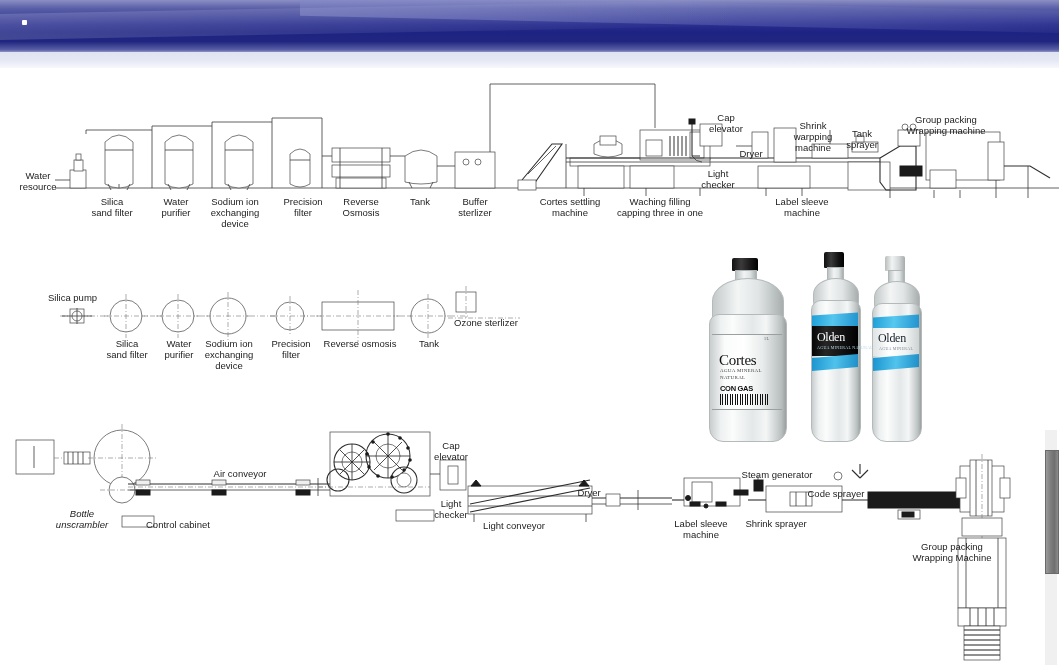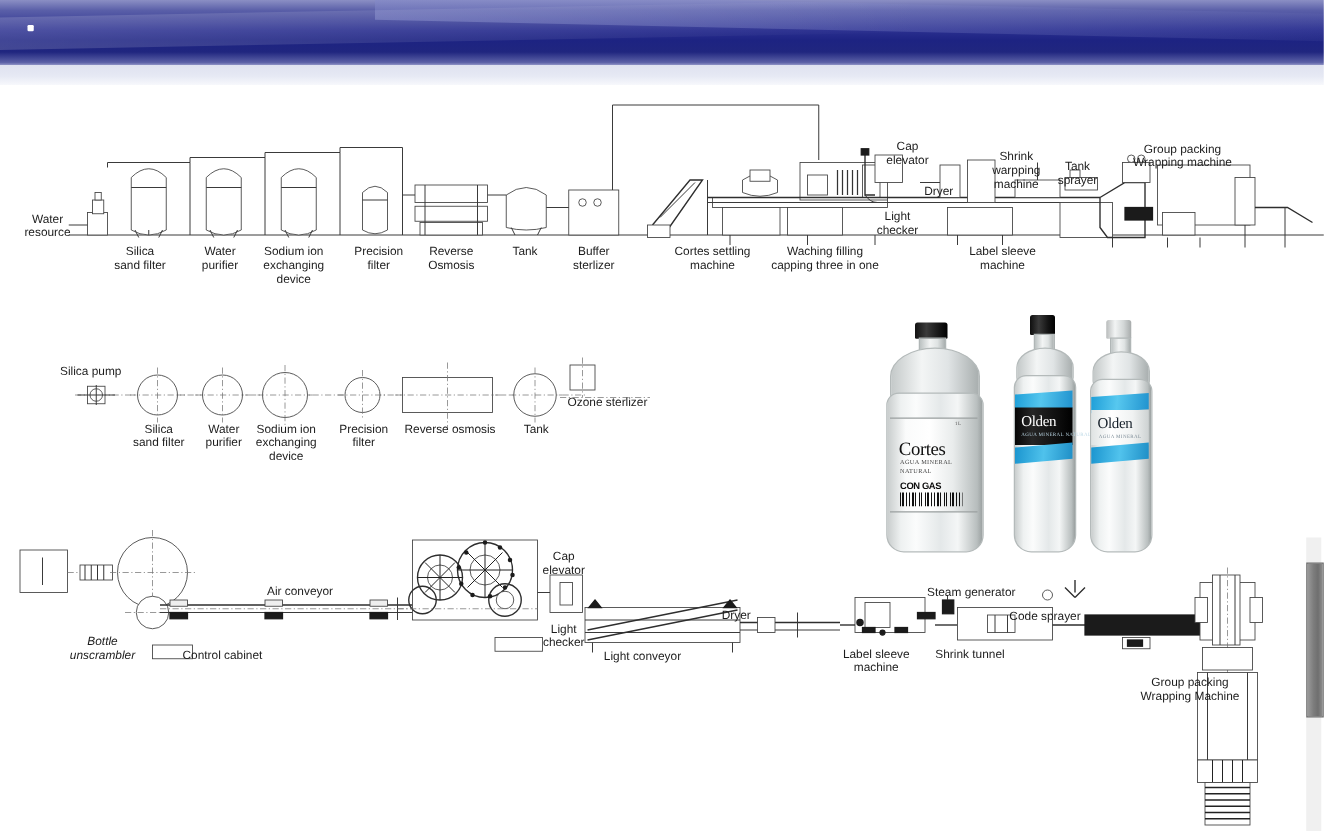--- a/index.html
+++ b/index.html
@@ -556,19 +556,19 @@
 <div class="lbl" style="left:202px;top:468px;width:76px;">Air conveyor</div>
 <div class="lbl" style="left:428px;top:440px;width:46px;">Cap
 elevator</div>
 <div class="lbl" style="left:428px;top:498px;width:46px;">Light
 checker</div>
 <div class="lbl" style="left:472px;top:520px;width:84px;">Light conveyor</div>
 <div class="lbl" style="left:570px;top:487px;width:38px;">Dryer</div>
 <div class="lbl" style="left:664px;top:518px;width:74px;">Label sleeve
 machine</div>
 <div class="lbl" style="left:732px;top:469px;width:90px;">Steam generator</div>
-<div class="lbl" style="left:740px;top:518px;width:72px;">Shrink tunnel</div>
+<div class="lbl" style="left:740px;top:518px;width:72px;">Shrink sprayer</div>
 <div class="lbl" style="left:798px;top:488px;width:76px;">Code sprayer</div>
 <div class="lbl" style="left:900px;top:541px;width:104px;">Group packing
 Wrapping Machine</div>
 
 <div id="scrollbar-track"></div>
 <div id="scrollbar-thumb"></div>
 
 </body></html>

